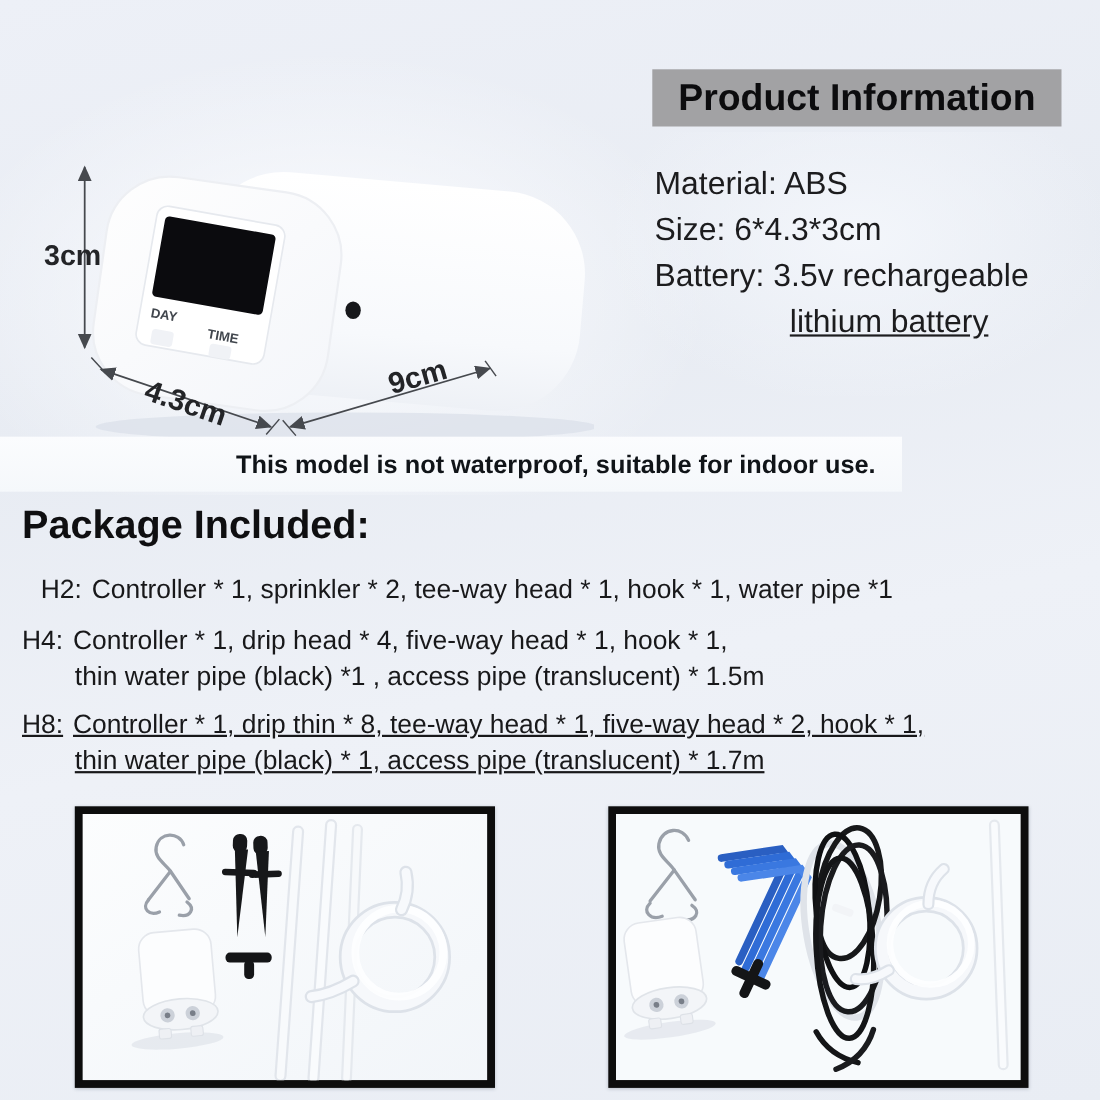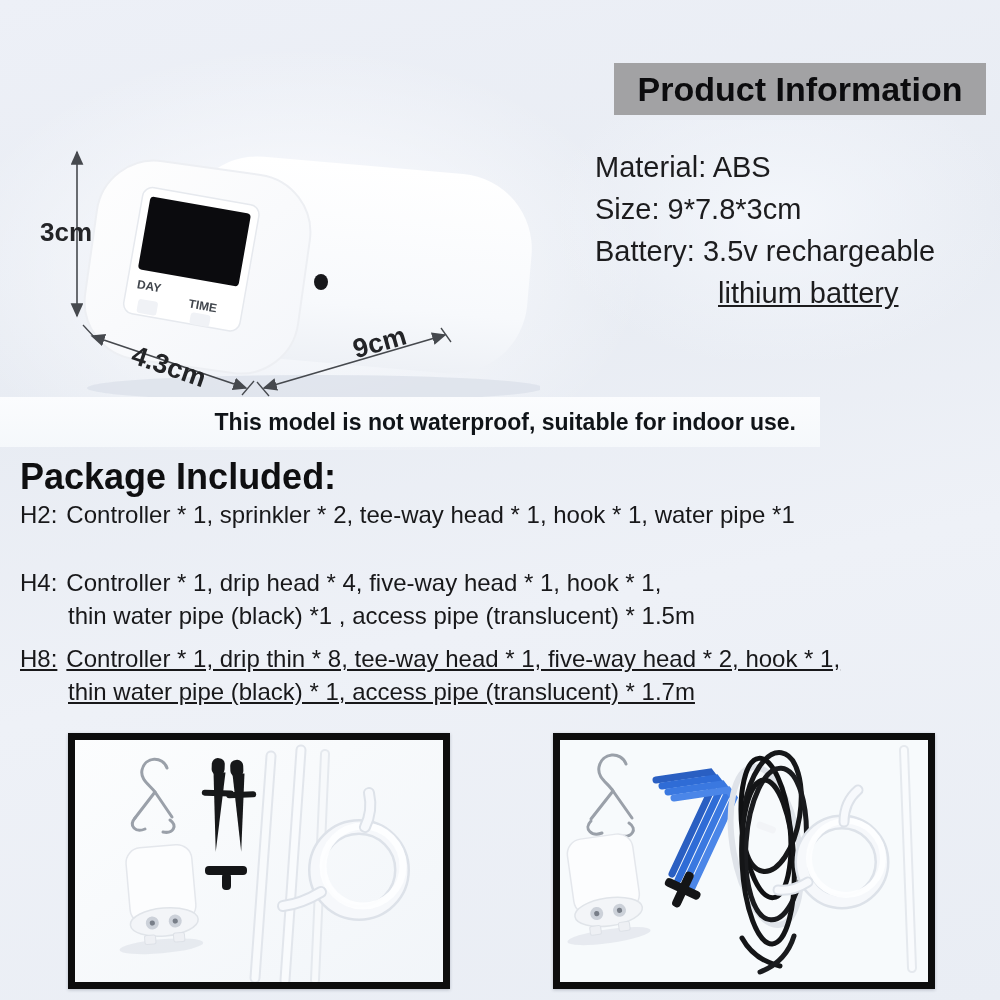--- a/index.html
+++ b/index.html
@@ -9,37 +9,37 @@
     font-family:"Liberation Sans",sans-serif;color:#1a1a1c;
   }
   .hero-glow{position:absolute;left:-20px;top:50px;width:660px;height:400px;
     background:radial-gradient(ellipse at 48% 55%, #fcfdff 0%, rgba(252,253,255,0) 72%);}
   .info-glow{position:absolute;left:560px;top:120px;width:440px;height:240px;
     background:radial-gradient(ellipse at 50% 40%, #f3f6fb 0%, rgba(243,246,251,0) 75%);}
   .device-svg{position:absolute;left:30px;top:135px;width:510px;height:280px;}
   .info-header{
     position:absolute;left:593px;top:63px;width:372px;height:52px;
     background:#a2a2a4;display:flex;align-items:center;justify-content:center;
-    font-size:34px;font-weight:700;color:#0c0c0e;margin-left:21px;
+    font-size:34px;font-weight:700;color:#0c0c0e;
   }
   .info-lines{position:absolute;left:595px;top:146px;font-size:29px;line-height:42px;color:#1c1c1e;}
   .info-line.indent{padding-left:123px;text-decoration:underline;}
   .notice-band{
     position:absolute;left:0;top:397px;width:820px;height:50px;
     background:linear-gradient(180deg,#fbfcfe 0%,#f5f8fb 100%);
   }
   .notice-text{
     position:absolute;right:24px;top:0;height:50px;line-height:50px;
     font-size:23px;font-weight:700;color:#101418;white-space:nowrap;
   }
   .pkg-heading{position:absolute;left:20px;top:456px;font-size:36px;font-weight:700;color:#0f0f11;}
   .pkg-item{position:absolute;left:20px;font-size:24px;color:#18181a;line-height:33px;white-space:nowrap;}
   .pkg-item .row1{display:flex;gap:9px;}
   .pkg-item .row2{padding-left:48px;}
-  .pkg-item.i0{top:498px;}
+  .pkg-item.i0{top:520px;margin-left:17px;}
   .pkg-item.i1{top:566px;}
   .pkg-item.i2{top:642px;text-decoration:underline;}
   .photo{
     position:absolute;top:733px;width:382px;height:256px;box-sizing:border-box;
     background:#0d0d0d;padding:7px;box-shadow:0 1px 3px rgba(40,50,70,.25);
   }
   .photo.left{left:68px;}
   .photo.right{left:553px;}
   .photo svg{display:block;width:368px;height:242px;}
 </style>
@@ -100,21 +100,21 @@
     <g fill="#232427" stroke="none">
       <text x="10" y="106" font-size="26" font-weight="600">3cm</text>
       <text transform="translate(136 240) rotate(19)" text-anchor="middle" font-size="27" font-weight="600">4.3cm</text>
       <text transform="translate(352 216) rotate(-16)" text-anchor="middle" font-size="27" font-weight="600">9cm</text>
     </g>
   </svg>
 
   <div class="info-header">Product Information</div>
   <div class="info-lines">
     <div class="info-line">Material: ABS</div>
-    <div class="info-line">Size: 9*7.8*3cm</div>
+    <div class="info-line">Size: 6*4.3*3cm</div>
     <div class="info-line">Battery: 3.5v rechargeable</div>
     <div class="info-line indent">lithium battery</div>
   </div>
 
   <div class="notice-band">
     <div class="notice-text">This model is not waterproof, suitable for indoor use.</div>
   </div>
 
   <div class="pkg-heading">Package Included:</div>
 

